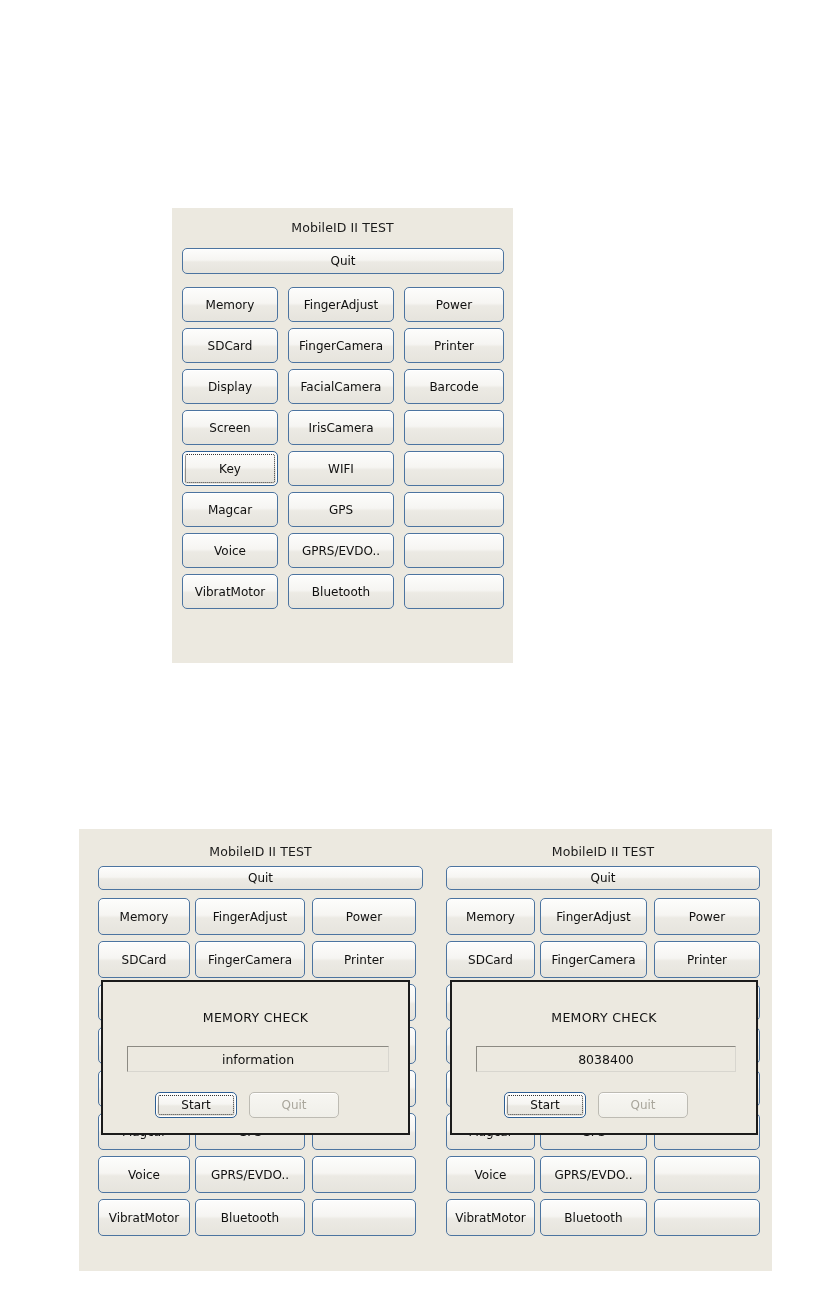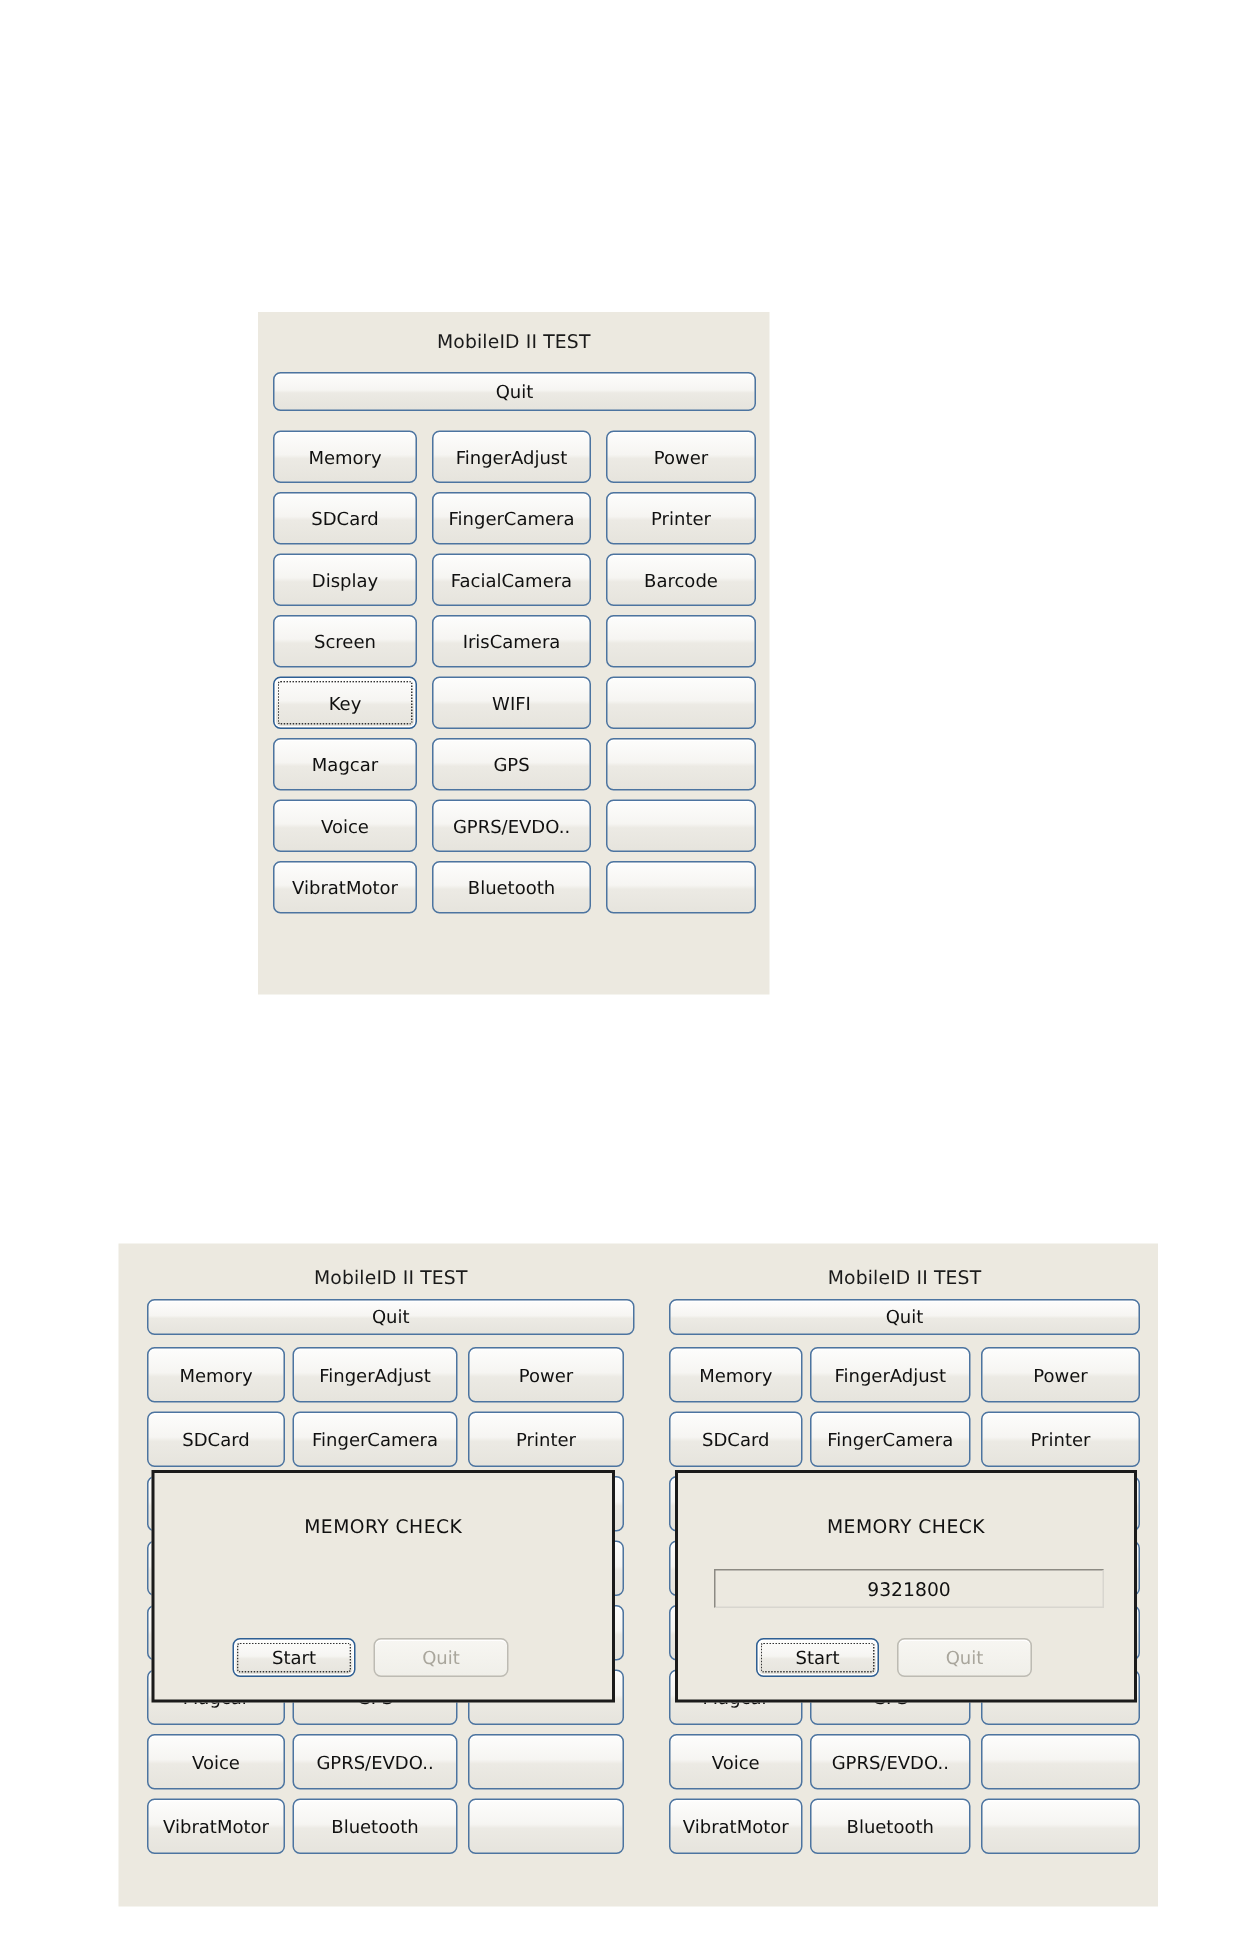--- a/index.html
+++ b/index.html
@@ -194,28 +194,29 @@
     <button class="btn empty" style="left: 216px; top: 232px; width: 106px; height: 37px;"></button>
     <button class="btn empty" style="left: 216px; top: 275px; width: 106px; height: 37px;"></button>
     <button class="btn empty" style="left: 216px; top: 318px; width: 106px; height: 37px;"></button>
     <button class="btn empty" style="left: 216px; top: 361px; width: 106px; height: 37px;"></button>
   </div>
 
 <div class="dialog" id="dialog-left" style="left:101px; top:980px; width:309px; height:155px;">
 
   <div class="dialog-title" style="top:28px;">MEMORY CHECK</div>
 
+  <div class="dialog-field" style="left:24px; top:64px; width:262px; height:26px;">information</div>
 
   <button class="btn focused" style="left:52px; top:110px; width:82px; height:26px;">Start</button>
 
   <button class="btn disabled" style="left:146px; top:110px; width:90px; height:26px;">Quit</button>
 </div>
 
 <div class="dialog" id="dialog-right" style="left:450px; top:980px; width:308px; height:155px;">
 
   <div class="dialog-title" style="top:28px;">MEMORY CHECK</div>
 
-  <div class="dialog-field" style="left:24px; top:64px; width:260px; height:26px;">9321800</div>
+  <div class="dialog-field" style="left:24px; top:64px; width:260px; height:26px;">8038400</div>
 
   <button class="btn focused" style="left:52px; top:110px; width:82px; height:26px;">Start</button>
 
   <button class="btn disabled" style="left:146px; top:110px; width:90px; height:26px;">Quit</button>
 </div>
 
 </body></html>

